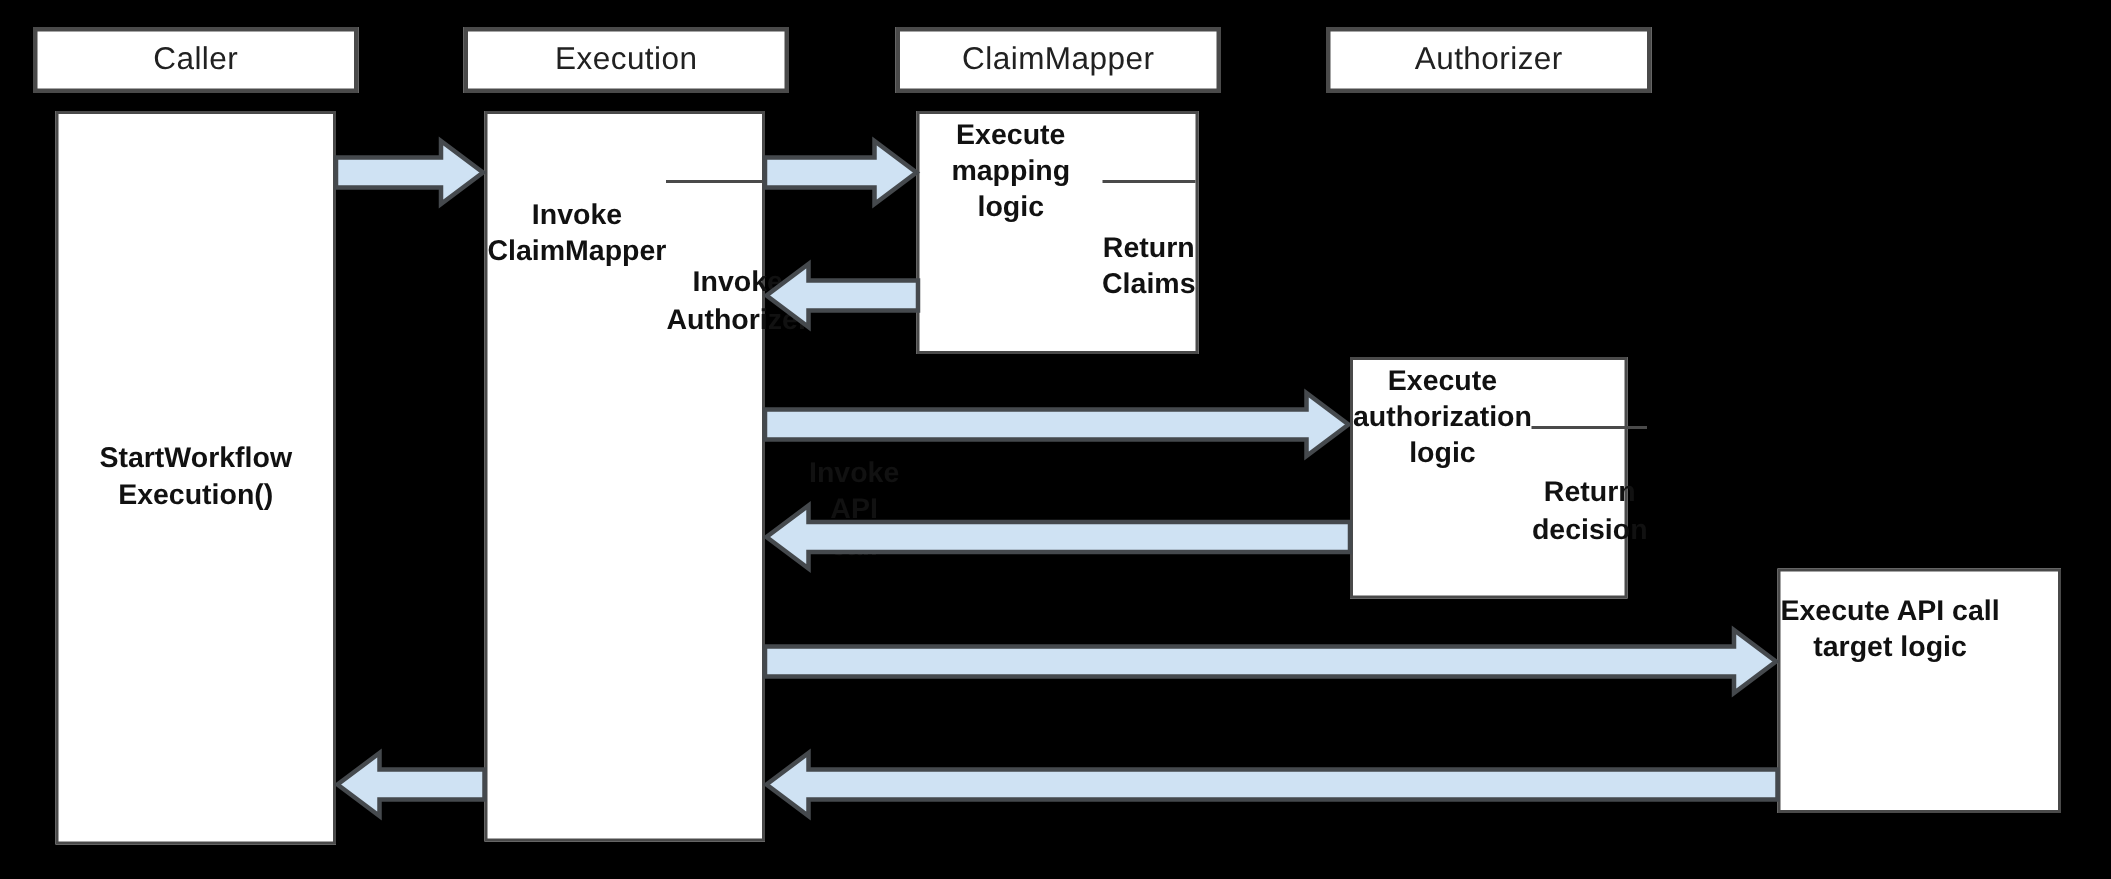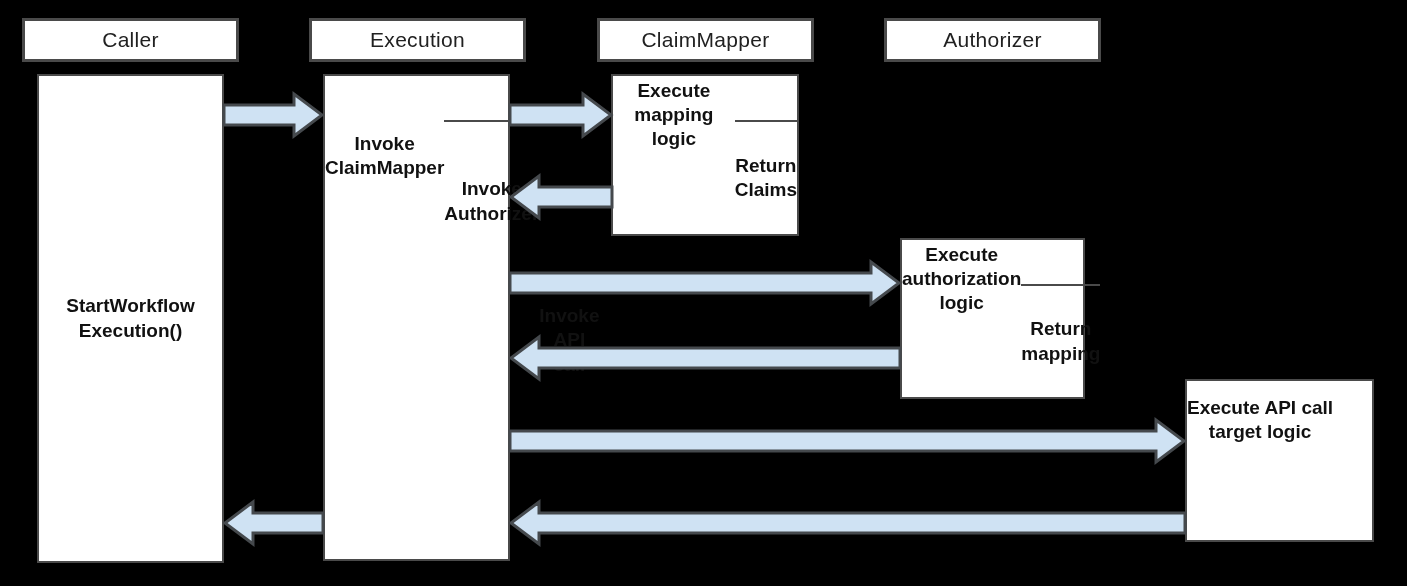--- a/index.html
+++ b/index.html
@@ -87,21 +87,21 @@
   <div class="act" style="left:611px;top:74px;width:188px;height:162px">
     <div class="cell" style="height:78px">Execute
 mapping logic</div>
     <div class="cell" style="flex:1">Return Claims</div>
   </div>
 
   <div class="act" style="left:900px;top:238px;width:185px;height:161px">
     <div class="cell" style="height:78px">Execute
 authorization
 logic</div>
-    <div class="cell" style="flex:1">Return mapping</div>
+    <div class="cell" style="flex:1">Return decision</div>
   </div>
 
   <div class="act" style="left:1185px;top:379px;width:189px;height:163px">
     <div class="cell" style="height:78px">Execute API call
 target logic</div>
   </div>
 
   <svg class="arrows" viewBox="0 0 1407 586" xmlns="http://www.w3.org/2000/svg">
     <polygon points="224,105 294,105 294,94 322,115 294,136 294,125 224,125"></polygon>
     <polygon points="510,105 583,105 583,94 611,115 583,136 583,125 510,125"></polygon>

